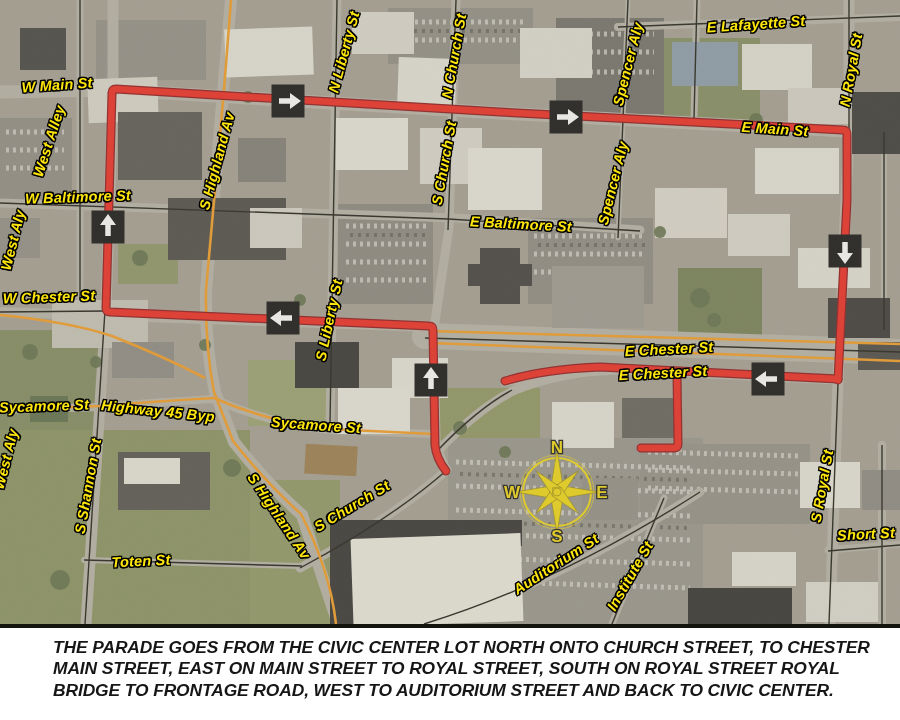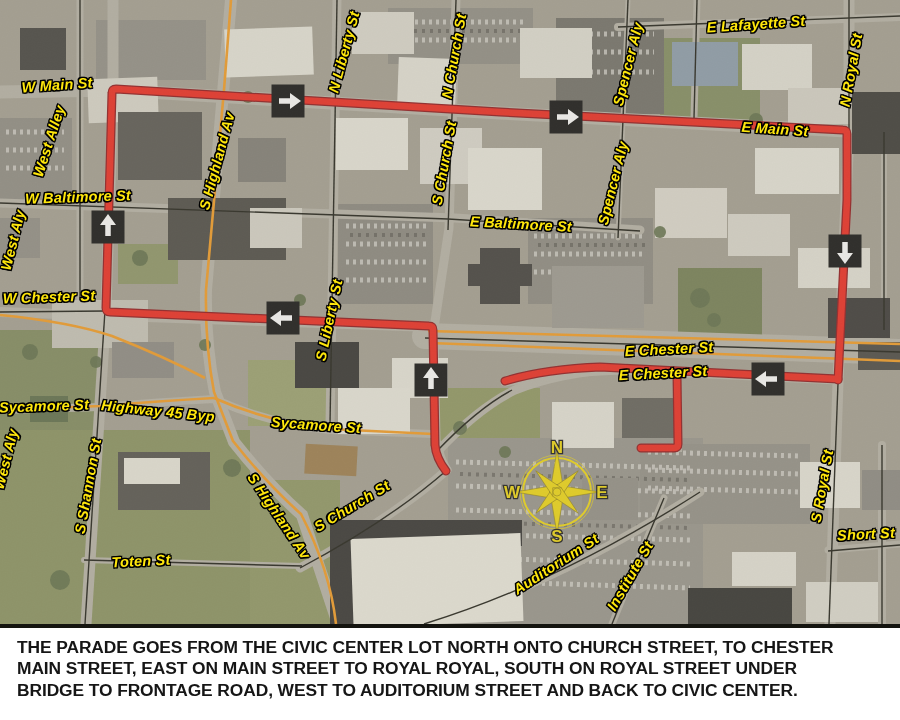--- a/index.html
+++ b/index.html
@@ -10,22 +10,22 @@
   .map svg{position:absolute;left:0;top:0;}
   .street-label{position:absolute;white-space:nowrap;color:#ffe70c;
       font-weight:bold;font-style:italic;font-size:14.5px;letter-spacing:.2px;
       transform:translate(-50%,-50%) rotate(var(--r,0deg));
       text-shadow:-1.3px -1.3px 0 #000,1.3px -1.3px 0 #000,-1.3px 1.3px 0 #000,
                   1.3px 1.3px 0 #000,0 -1.3px 0 #000,0 1.3px 0 #000,
                   -1.3px 0 0 #000,1.3px 0 0 #000;
       pointer-events:none;}
   .caption{position:absolute;left:0;top:628px;width:900px;height:92px;background:#fff;
       padding:9px 0 0 17px;box-sizing:border-box;}
-  .caption div{font-weight:bold;font-size:17.4px;line-height:21.4px;
-      color:#161616;letter-spacing:-.1px;}
+  .caption div{font-weight:bold;font-style:italic;font-size:17.4px;line-height:21.4px;
+      color:#161616;letter-spacing:-.1px;margin-left:36px;}
 </style>
 </head>
 <body>
 
 <div class="page">
   <div class="map">
 
     <svg width="900" height="624" viewBox="0 0 900 624">
       <defs>
         <filter id="grain" x="0" y="0" width="100%" height="100%">
@@ -324,16 +324,16 @@
     <span class="street-label" style="left:822px;top:486px;--r:-80deg">S Royal St</span>
     <span class="street-label" style="left:866px;top:534px;--r:-3deg">Short St</span>
     <span class="street-label" style="left:630px;top:576px;--r:-60deg">Institute St</span>
     <span class="street-label" style="left:556px;top:564px;--r:-33deg">Auditorium St</span>
     <span class="street-label" style="left:141px;top:561px;--r:-3deg">Toten St</span>
     <span class="street-label" style="left:6px;top:459px;--r:-76deg">West Aly</span>
   </div>
 
   <div class="caption">
     <div>THE PARADE GOES FROM THE CIVIC CENTER LOT NORTH ONTO CHURCH STREET, TO CHESTER</div>
-    <div>MAIN STREET, EAST ON MAIN STREET TO ROYAL ROYAL, SOUTH ON ROYAL STREET UNDER</div>
+    <div>MAIN STREET, EAST ON MAIN STREET TO ROYAL STREET, SOUTH ON ROYAL STREET ROYAL</div>
     <div>BRIDGE TO FRONTAGE ROAD, WEST TO AUDITORIUM STREET AND BACK TO CIVIC CENTER.</div>
   </div>
 </div>
 
 </body></html>

